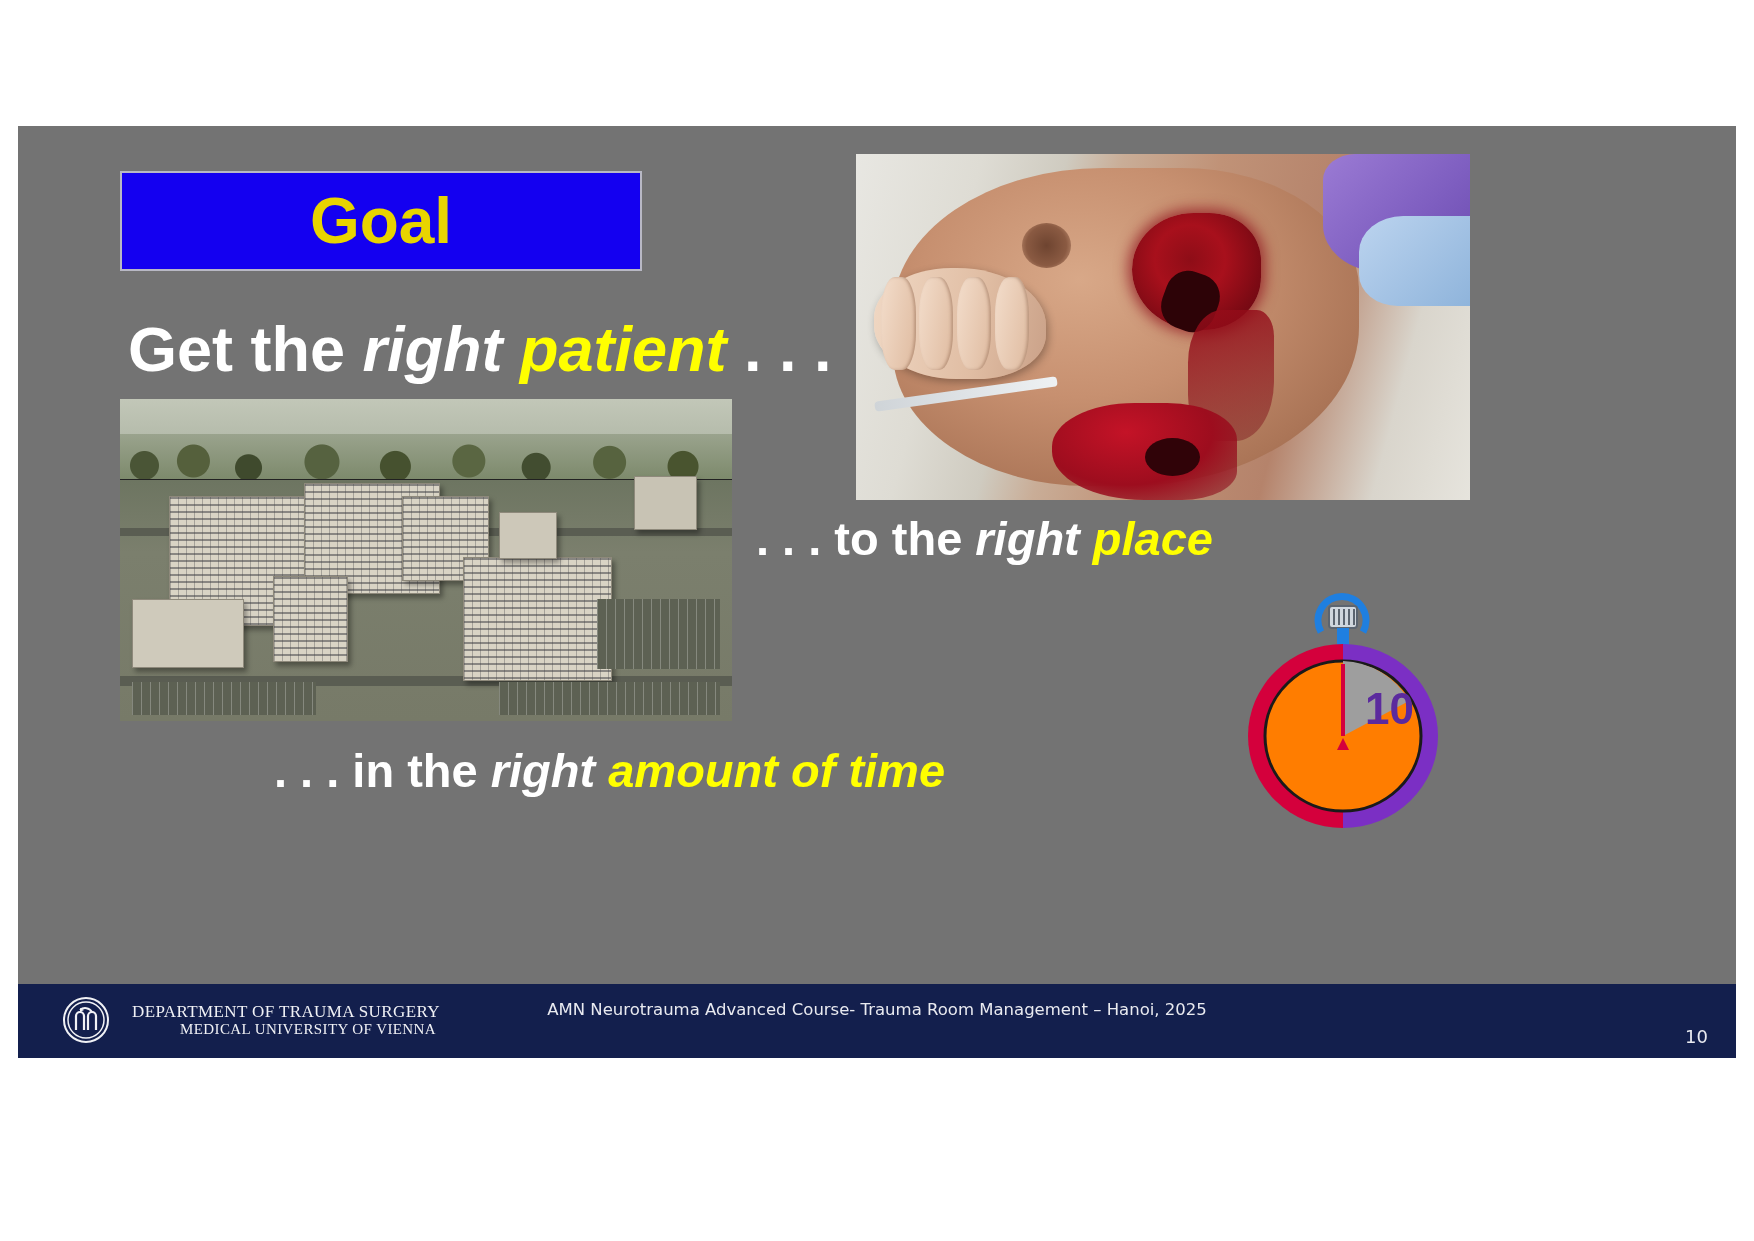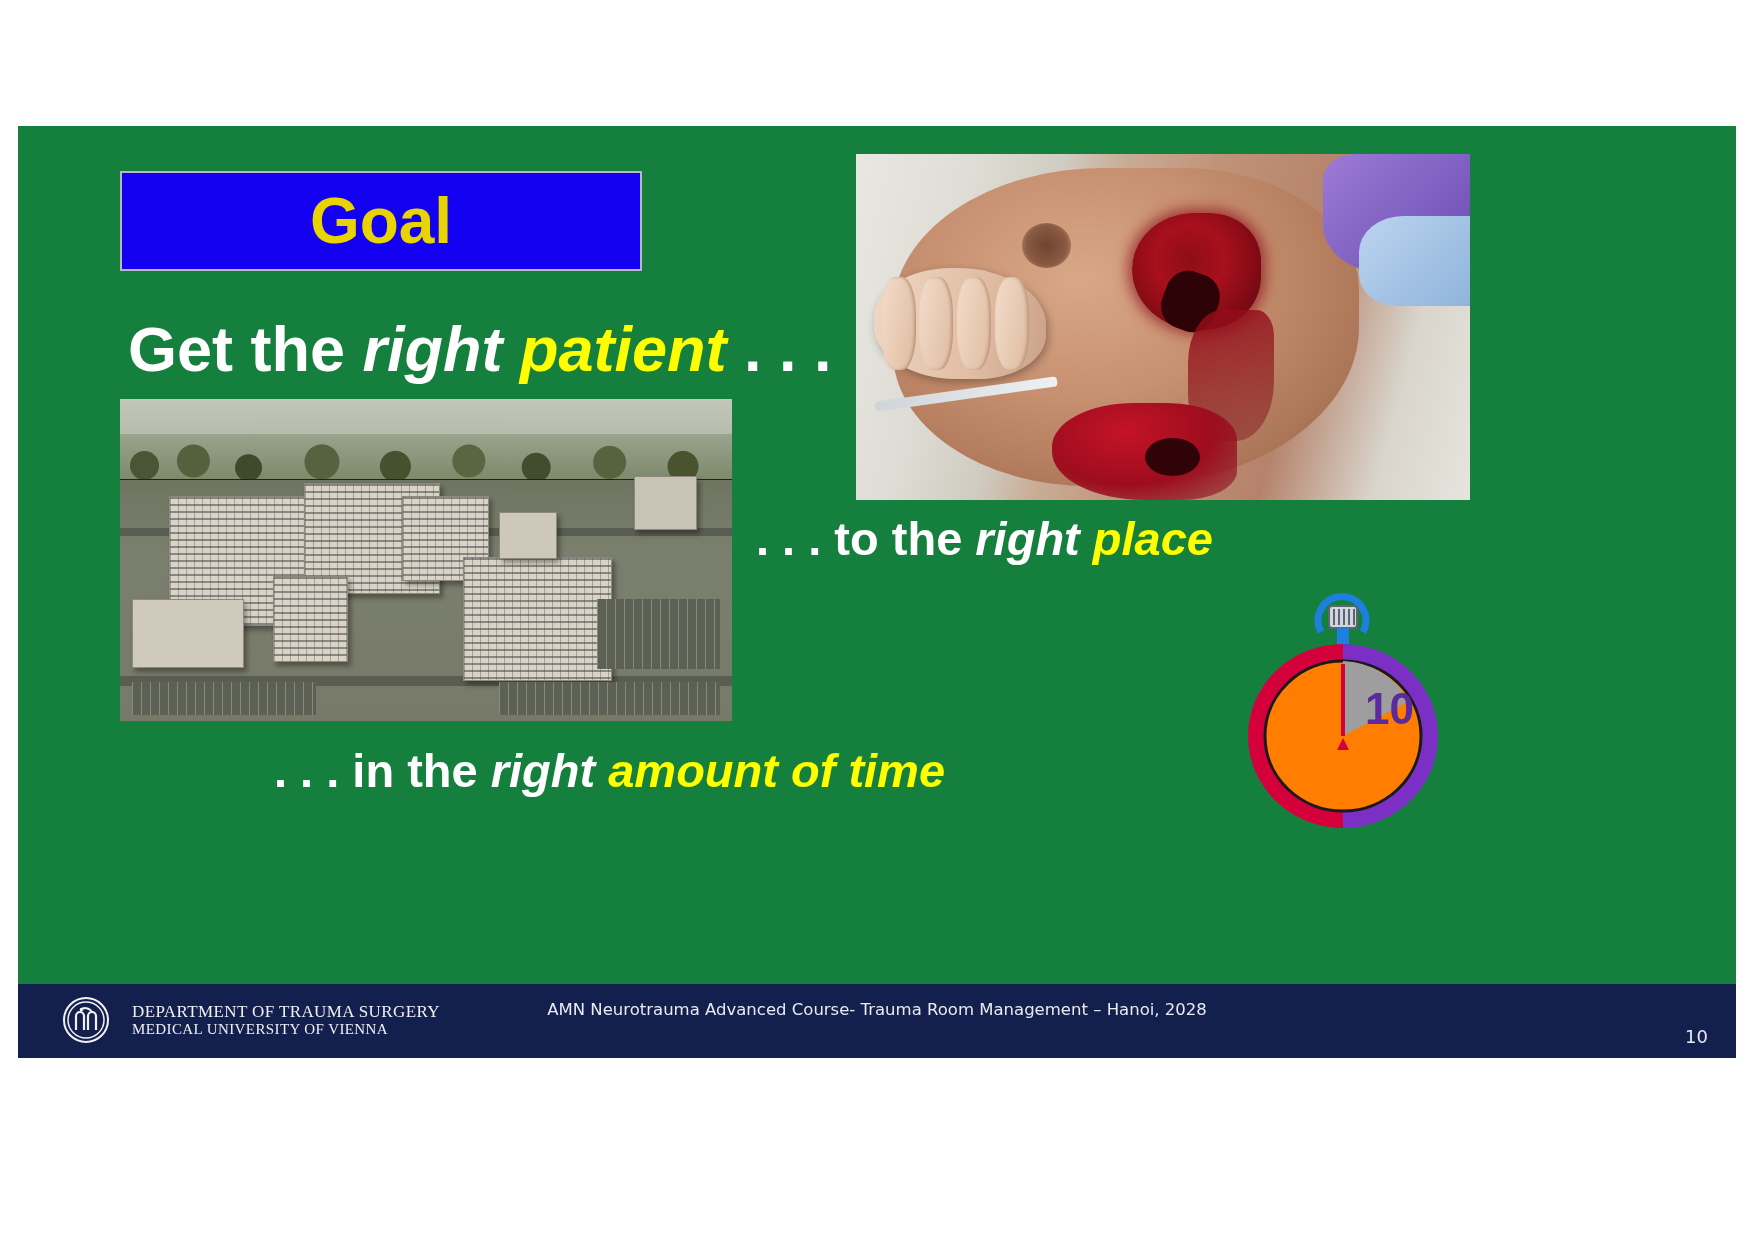--- a/index.html
+++ b/index.html
@@ -15,21 +15,21 @@
     position: relative;
   }
 
   
   #slide {
     position: absolute;
     left: 18px;
     top: 126px;
     width: 1718px;
     height: 858px;
-    background: #15803d;
+    background: #737373;
   }
 
   
   #title-box {
     position: absolute;
     left: 102px;
     top: 45px;
     width: 522px;
     height: 100px;
     background: #1400f0;
@@ -223,21 +223,21 @@
     display: flex;
     align-items: center;
     gap: 22px;
   }
   #footer-logo-text {
     color: #f0f1f5;
     font-family: "Liberation Serif", serif;
     line-height: 1.12;
   }
   #footer-logo-text .l1 { font-size: 17px; letter-spacing: .4px; }
-  #footer-logo-text .l2 { font-size: 15px; letter-spacing: .4px; }
+  #footer-logo-text .l2 { font-size: 15px; letter-spacing: .4px; margin-left: 48px; }
   #footer-course {
     position: absolute;
     left: 0; right: 0;
     top: 16px;
     text-align: center;
     color: #e9eaf0;
     font-size: 16.5px;
     font-family: "DejaVu Sans", sans-serif;
   }
   #footer-page {
@@ -353,15 +353,15 @@
       <path d="M26 34 L26 20 a4 4 0 0 1 8 0 L34 34" fill="none" stroke="#f0f1f5" stroke-width="2.2"></path>
       <path d="M18 14 a8 8 0 0 1 12 2" fill="none" stroke="#f0f1f5" stroke-width="2"></path>
       <polygon points="18,12 22,14 18,16" fill="#f0f1f5"></polygon>
     </svg>
     <div id="footer-logo-text">
       <div class="l1">DEPARTMENT OF TRAUMA SURGERY</div>
       <div class="l2">MEDICAL UNIVERSITY OF VIENNA</div>
     </div>
   </div>
 
-  <div id="footer-course">AMN Neurotrauma Advanced Course- Trauma Room Management – Hanoi, 2028</div>
+  <div id="footer-course">AMN Neurotrauma Advanced Course- Trauma Room Management – Hanoi, 2025</div>
   <div id="footer-page">10</div>
 </div>
 
 </body></html>

